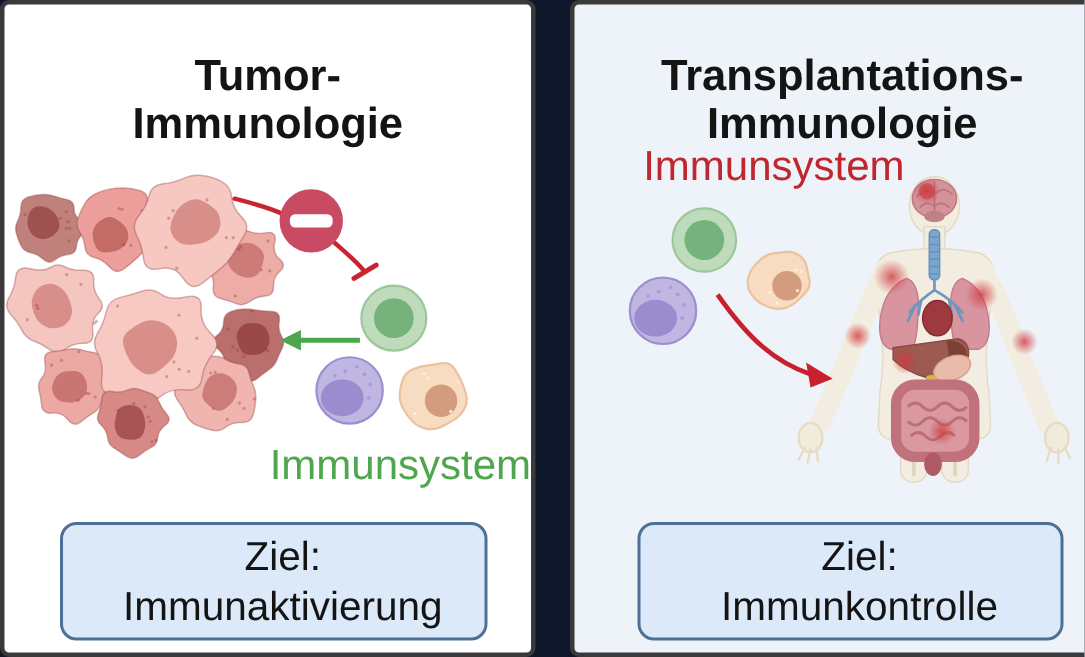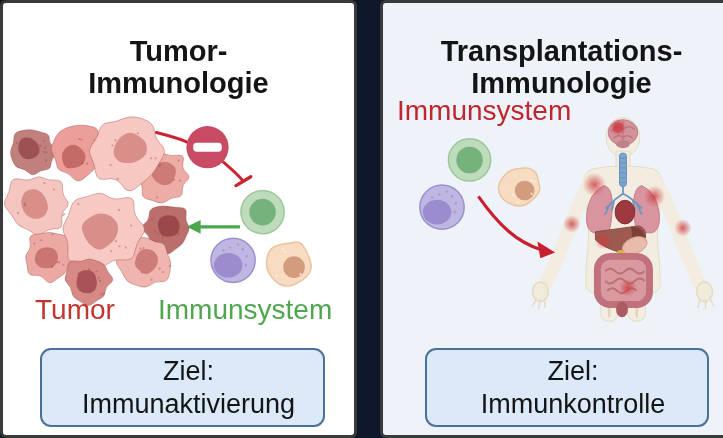--- a/index.html
+++ b/index.html
@@ -5,21 +5,21 @@
   html,body{margin:0;padding:0;background:#fff;}
   .canvas{position:relative;width:723px;height:438px;background:#0f172a;
           font-family:"Liberation Sans",sans-serif;overflow:hidden;}
   .panel{position:absolute;top:0;height:438px;box-sizing:border-box;
          border:3px solid #3a3a3a;border-radius:6px;}
   .panel-left{left:0;width:357px;background:#ffffff;}
   .panel-right{left:380px;width:363px;background:#edf3f9;}
   .panel-title{position:absolute;top:8px;left:0;right:0;text-align:center;
                font-size:29px;line-height:32px;color:#141414;white-space:pre-line;}
   .scene{position:absolute;left:0;top:0;width:100%;height:100%;}
-  .cell-label{position:absolute;font-size:28px;line-height:30px;text-align:left;white-space:nowrap;}
+  .cell-label{position:absolute;font-size:28px;line-height:30px;text-align:right;white-space:nowrap;}
   .label-tumor{left:32px;top:292px;width:110px;color:#c2362f;}
   .label-immun-green{left:155px;top:292px;width:196px;color:#4fa64f;}
   .label-immun-red{left:14px;top:93px;width:206px;color:#c0262d;}
   .goal-box{position:absolute;top:345px;height:79px;box-sizing:border-box;
             background:#dbe9f8;border:2px solid #4d7096;border-radius:11px;
             display:flex;align-items:center;justify-content:center;text-align:center;
             font-size:27px;line-height:33px;color:#141414;white-space:pre-line;padding-left:12px;}
   .goal-left{left:37px;width:285px;}
   .goal-right{left:42px;width:284px;}
 </style>
@@ -182,21 +182,20 @@
           <circle cx="278.3" cy="276.8" r="1" fill="#fdf0de"></circle>
           <circle cx="287.1" cy="252.6" r="1" fill="#fdf0de"></circle>
           <circle cx="284.6" cy="249.6" r="1" fill="#fdf0de"></circle>
           <circle cx="307.7" cy="255.1" r="1" fill="#fdf0de"></circle>
           <circle cx="302.6" cy="275.3" r="1" fill="#fdf0de"></circle>
         </g>
     </svg>
 
     <h2 class="panel-title">Tumor-
 Immunologie</h2>
-    <div class="cell-label label-tumor">Tumor</div>
     <div class="cell-label label-immun-green">Immunsystem</div>
     <div class="goal-box goal-left">Ziel:
 Immunaktivierung</div>
   </section>
 
   <section class="panel panel-right">
 
     <svg class="scene" viewBox="0 0 363 438">
       <defs>
         <radialGradient id="redGlow">

